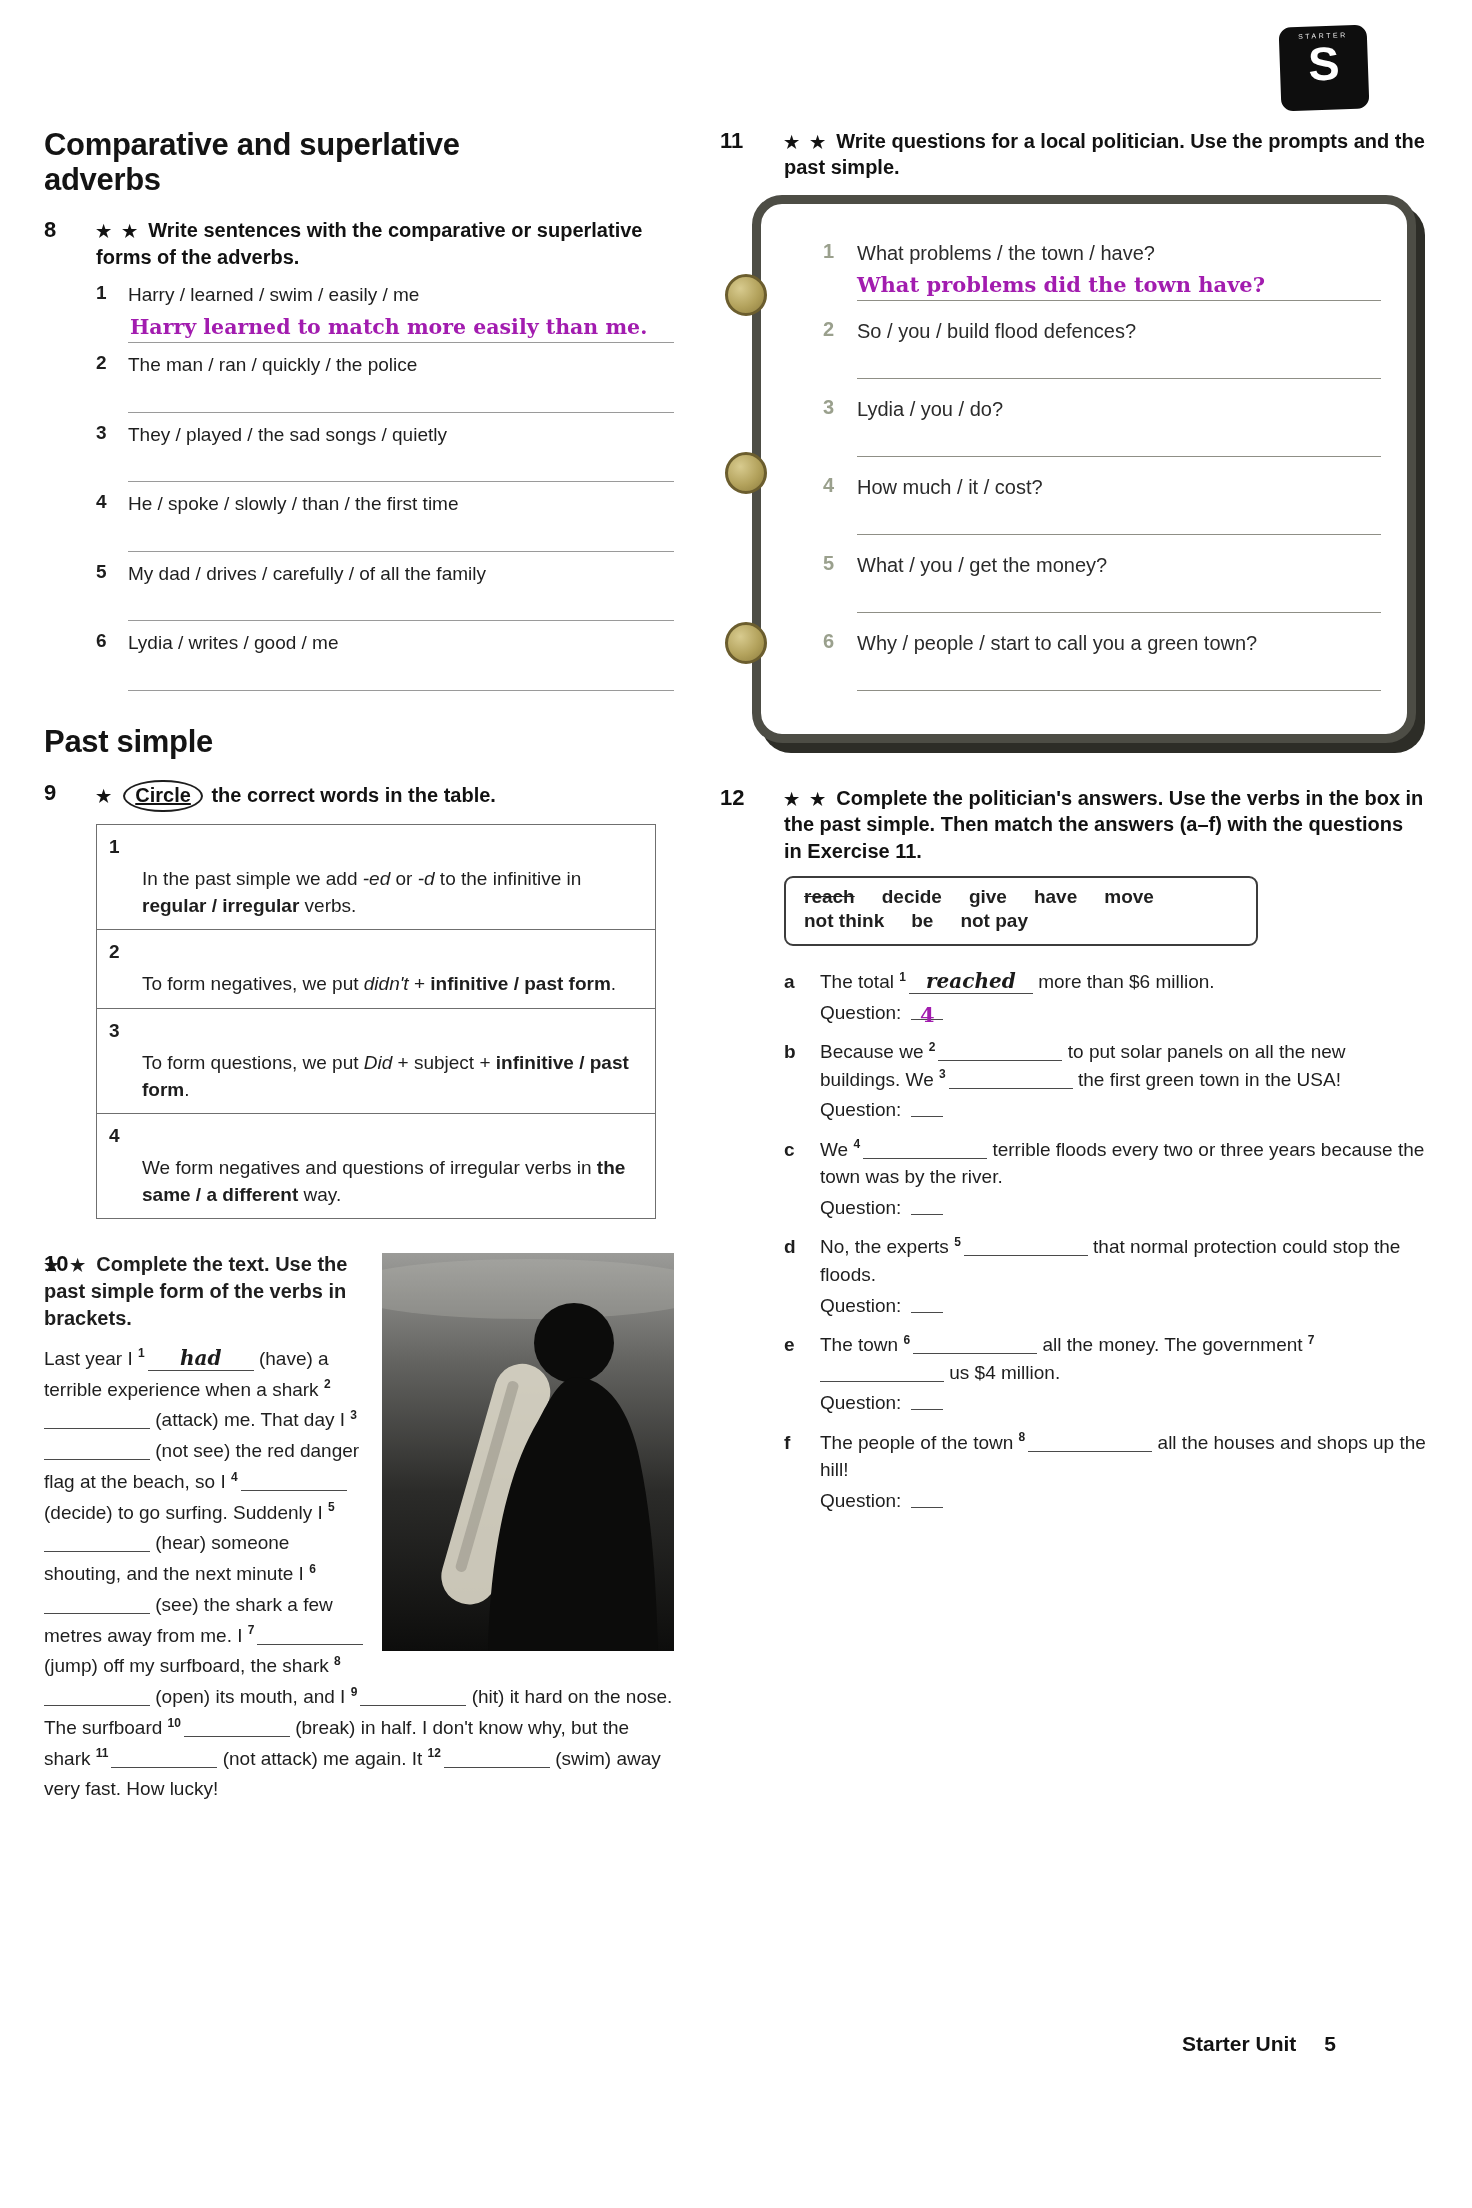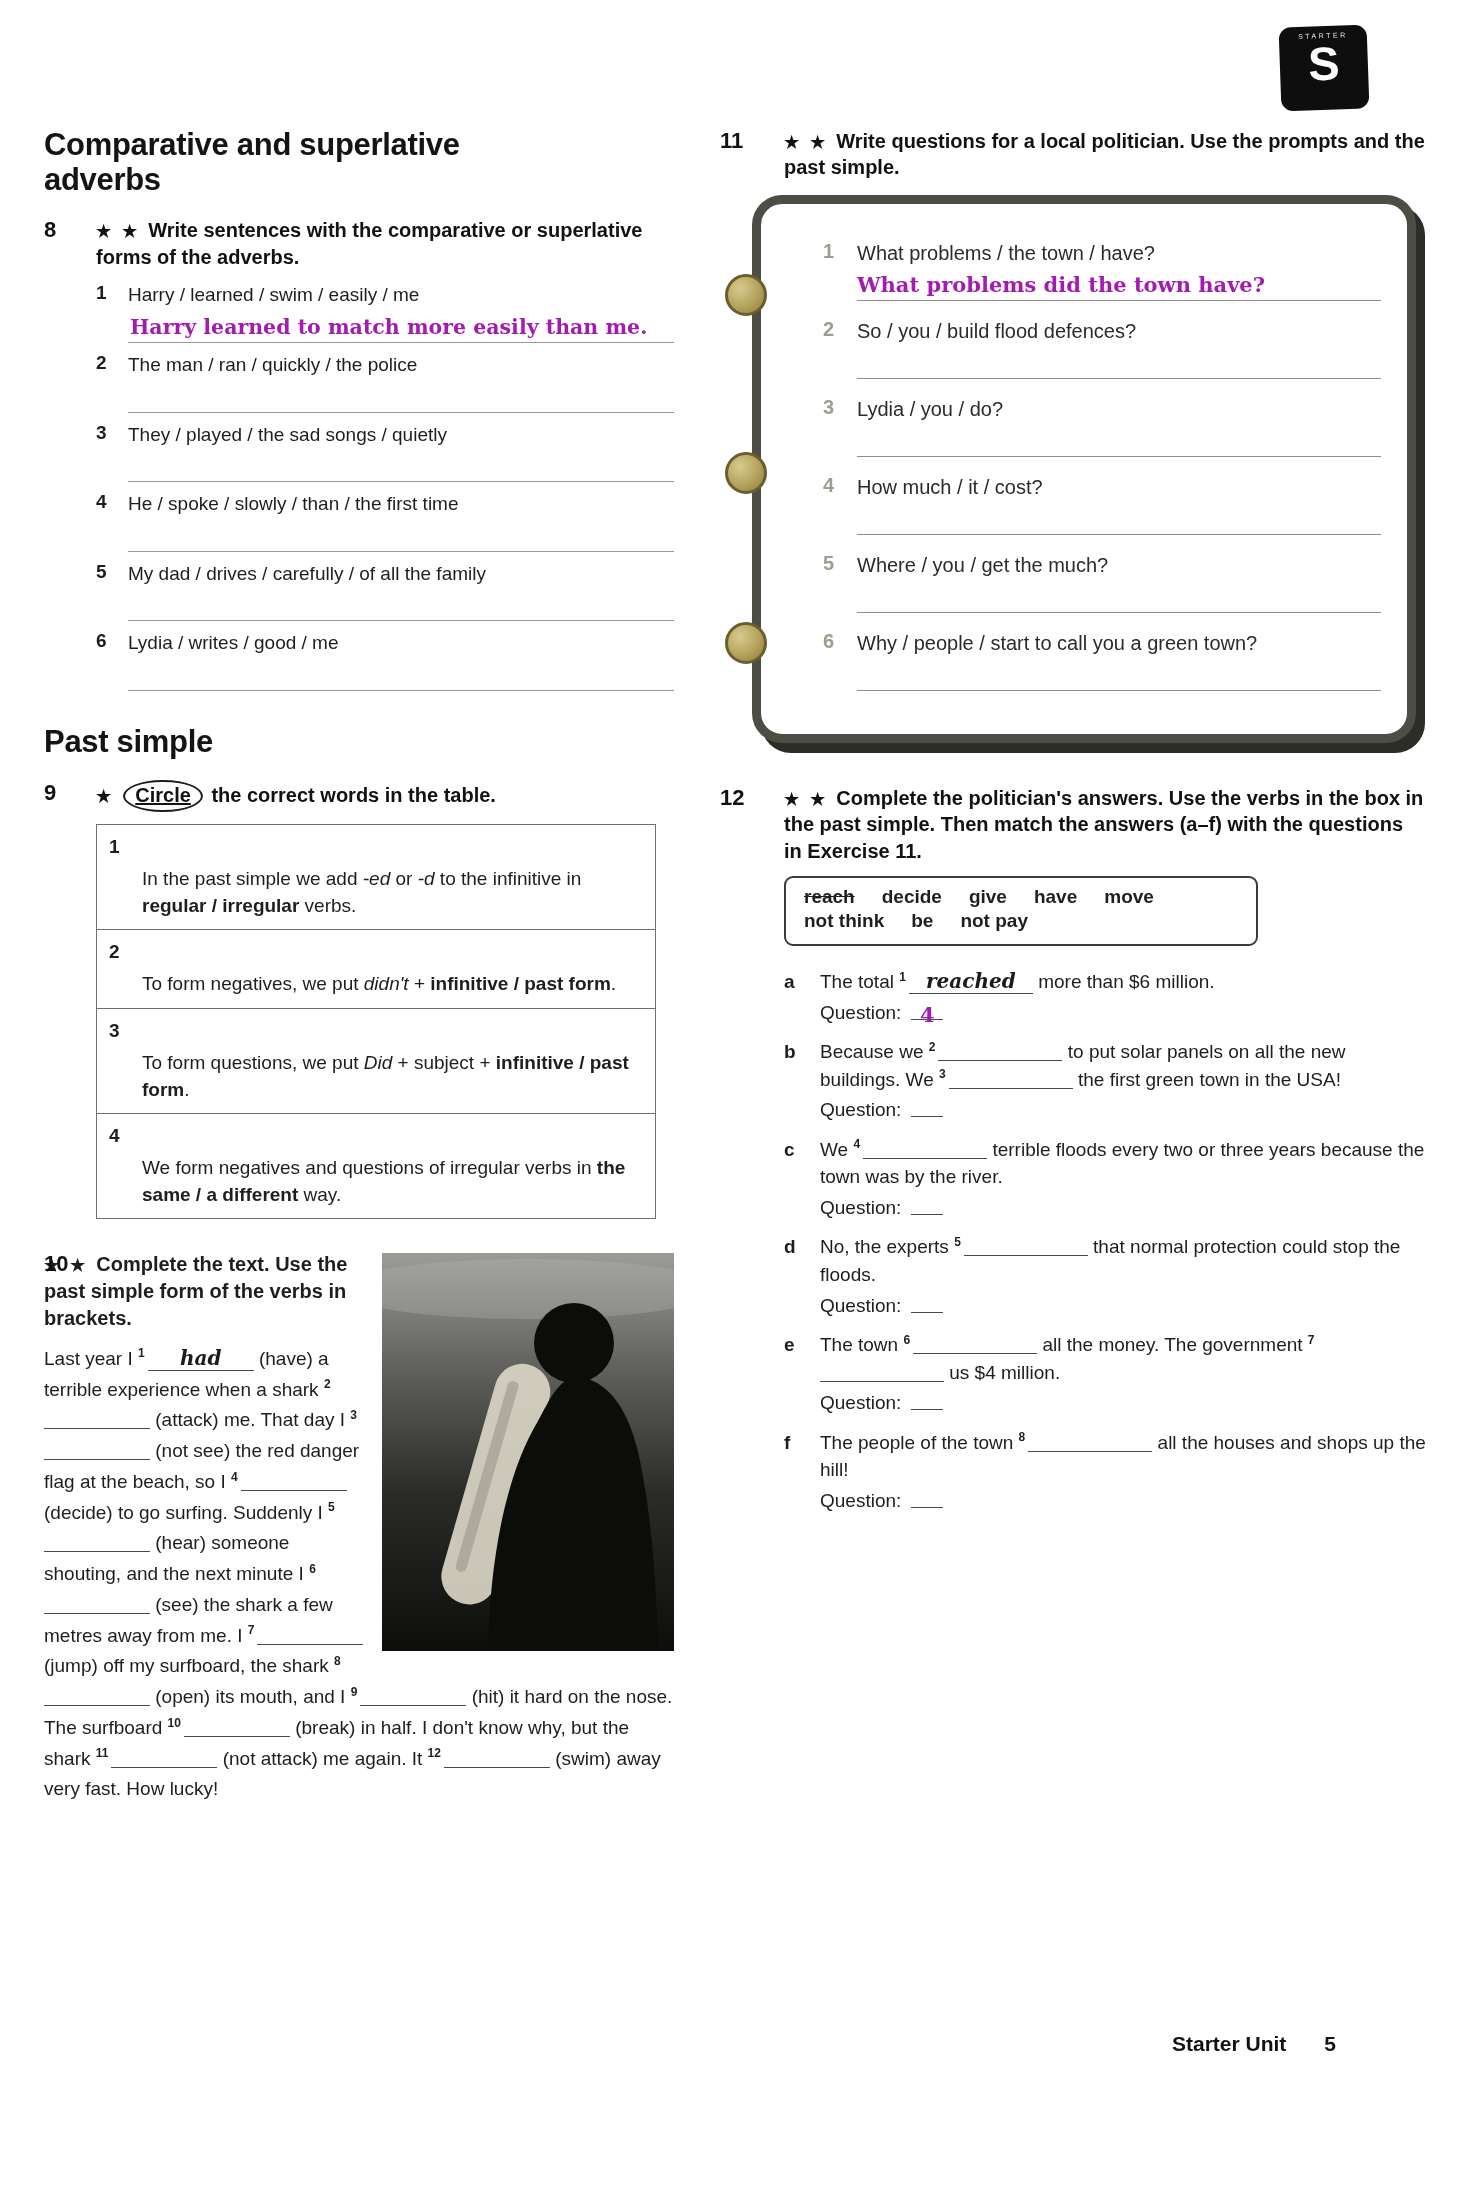--- a/index.html
+++ b/index.html
@@ -87,21 +87,21 @@
   .qblank { display:inline-block; min-width:32px; border-bottom:1.6px solid #4a4a4a;
             height:18px; vertical-align:-3px; margin-left:10px; text-align:center; }
   .qblank .hw { font-size:21px; line-height:1; display:inline-block; padding:0 4px; }
 
   
   .badge { position:absolute; top:26px; right:104px; width:88px; height:84px; background:#0e0e0e;
            border-radius:12px; color:#fff; text-align:center; transform:rotate(-2deg);
            padding-top:6px; }
   .badge-mini { font-size:7px; letter-spacing:2.5px; color:#efefef; }
   .badge-letter { font-size:47px; font-weight:bold; line-height:1.05; }
-  .footer { position:absolute; top:2032px; right:136px; display:flex; gap:38px;
+  .footer { position:absolute; top:2032px; right:136px; display:flex; gap:28px;
             font-size:21px; font-weight:bold; color:#121212; }
 </style>
 </head>
 <body>
 
 <div class="page">
 
   <div class="badge">
     <div class="badge-mini">STARTER</div>
     <div class="badge-letter">S</div>
@@ -264,21 +264,21 @@
           <div class="np-item">
             <span class="np-num">4</span>
             <div class="np-body">
               <div class="np-prompt">How much / it / cost?</div>
               <div class="np-line"><span class="hw"></span></div>
             </div>
           </div>
           <div class="np-item">
             <span class="np-num">5</span>
             <div class="np-body">
-              <div class="np-prompt">Where / you / get the much?</div>
+              <div class="np-prompt">What / you / get the money?</div>
               <div class="np-line"><span class="hw"></span></div>
             </div>
           </div>
           <div class="np-item">
             <span class="np-num">6</span>
             <div class="np-body">
               <div class="np-prompt">Why / people / start to call you a green town?</div>
               <div class="np-line"><span class="hw"></span></div>
             </div>
           </div>

